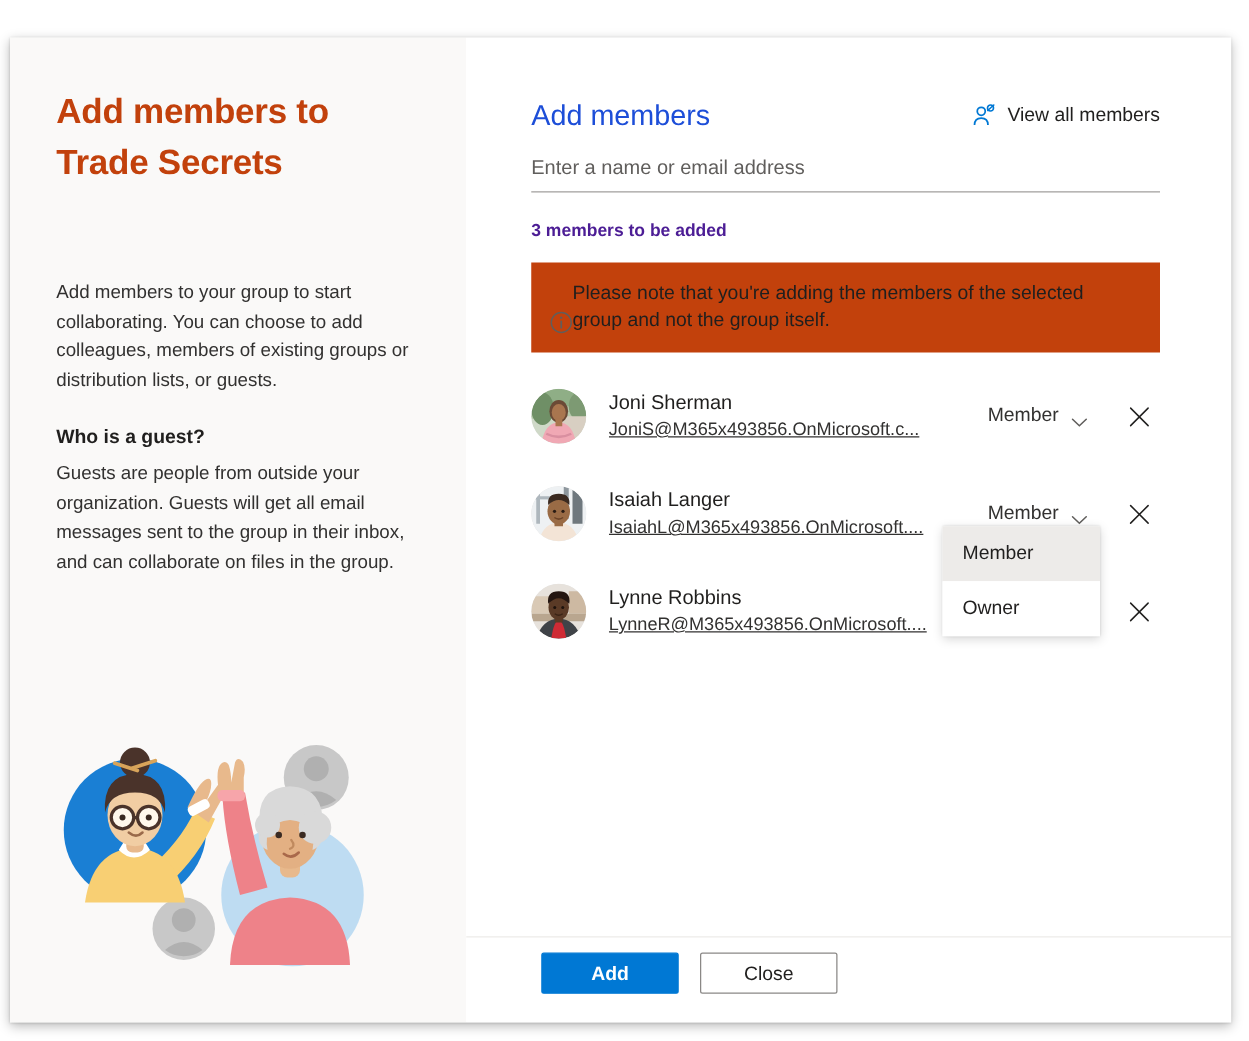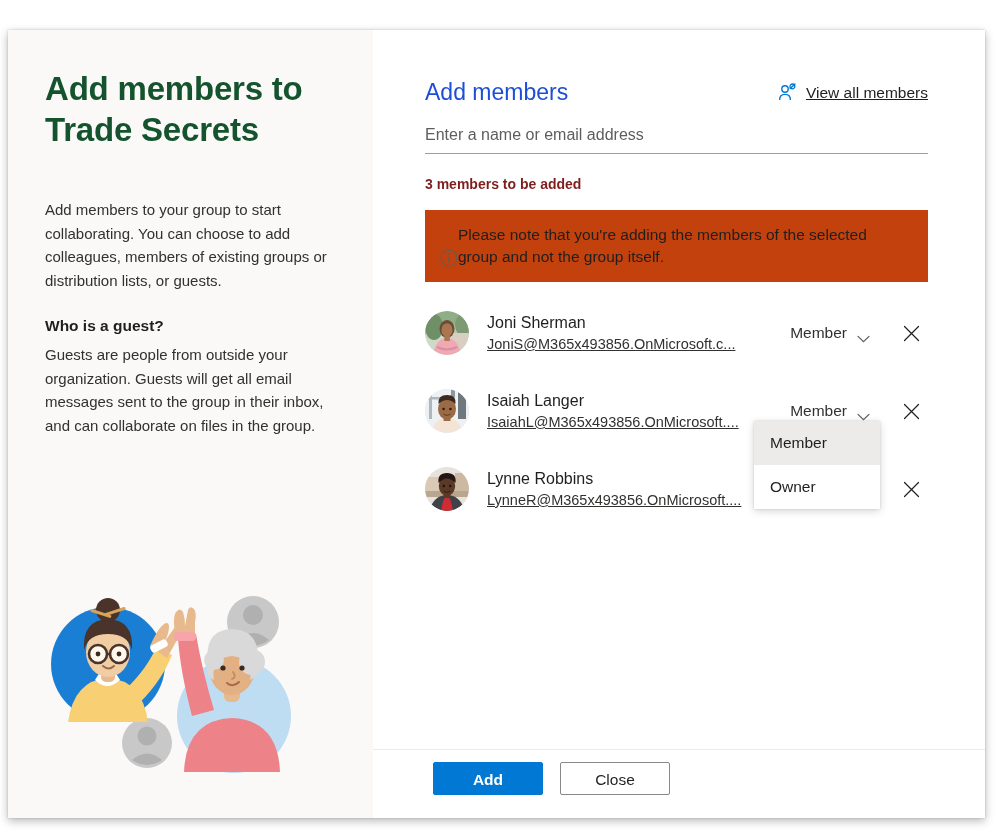--- a/index.html
+++ b/index.html
@@ -26,26 +26,26 @@
   
   .left-panel{
     width:365px;
     flex:0 0 365px;
     background:#faf9f8;
     position:relative;
     padding:0;
   }
   .left-inner{padding:38px 36px 0 37px;}
   .left-title{
-    font-size:33px;
+    font-size:28px;
     line-height:41px;
     font-weight:600;
-    color:#14532d;
+    color:#c2410c;
     letter-spacing:-.2px;
-    margin:0 0 48px 0;
+    margin:0 0 72px 0;
     max-width:285px;
   }
   .left-para{
     font-size:15px;
     line-height:23.5px;
     color:#323130;
     margin:0 0 22px 0;
     max-width:290px;
   }
   .left-sub{
@@ -90,21 +90,20 @@
     gap:9px;
     cursor:pointer;
     margin-top:5px;
   }
   .view-all-icon{width:19px;height:19px;display:block;flex:0 0 19px;}
   .view-all-label{
     font-size:15.5px;
     color:#201f1e;
     line-height:19px;
     white-space:nowrap;
-    text-decoration:underline;
   }
 
   
   .search-wrap{
     margin-top:17px;
     border-bottom:1px solid #a19f9d;
     padding-bottom:7px;
   }
   .search-input{
     width:100%;
@@ -116,21 +115,21 @@
     line-height:22px;
     color:#323130;
     padding:0;
   }
   .search-input::placeholder{color:#605e5c;opacity:1;}
 
   .count-label{
     margin-top:21px;
     font-size:14px;
     font-weight:600;
-    color:#7f1d1d;
+    color:#4c1d95;
     line-height:19px;
   }
 
   
   .info-banner{
     margin-top:16px;
     background:#c2410c;
     display:flex;
     gap:0;
     padding:14px 18px 15px 15px;

